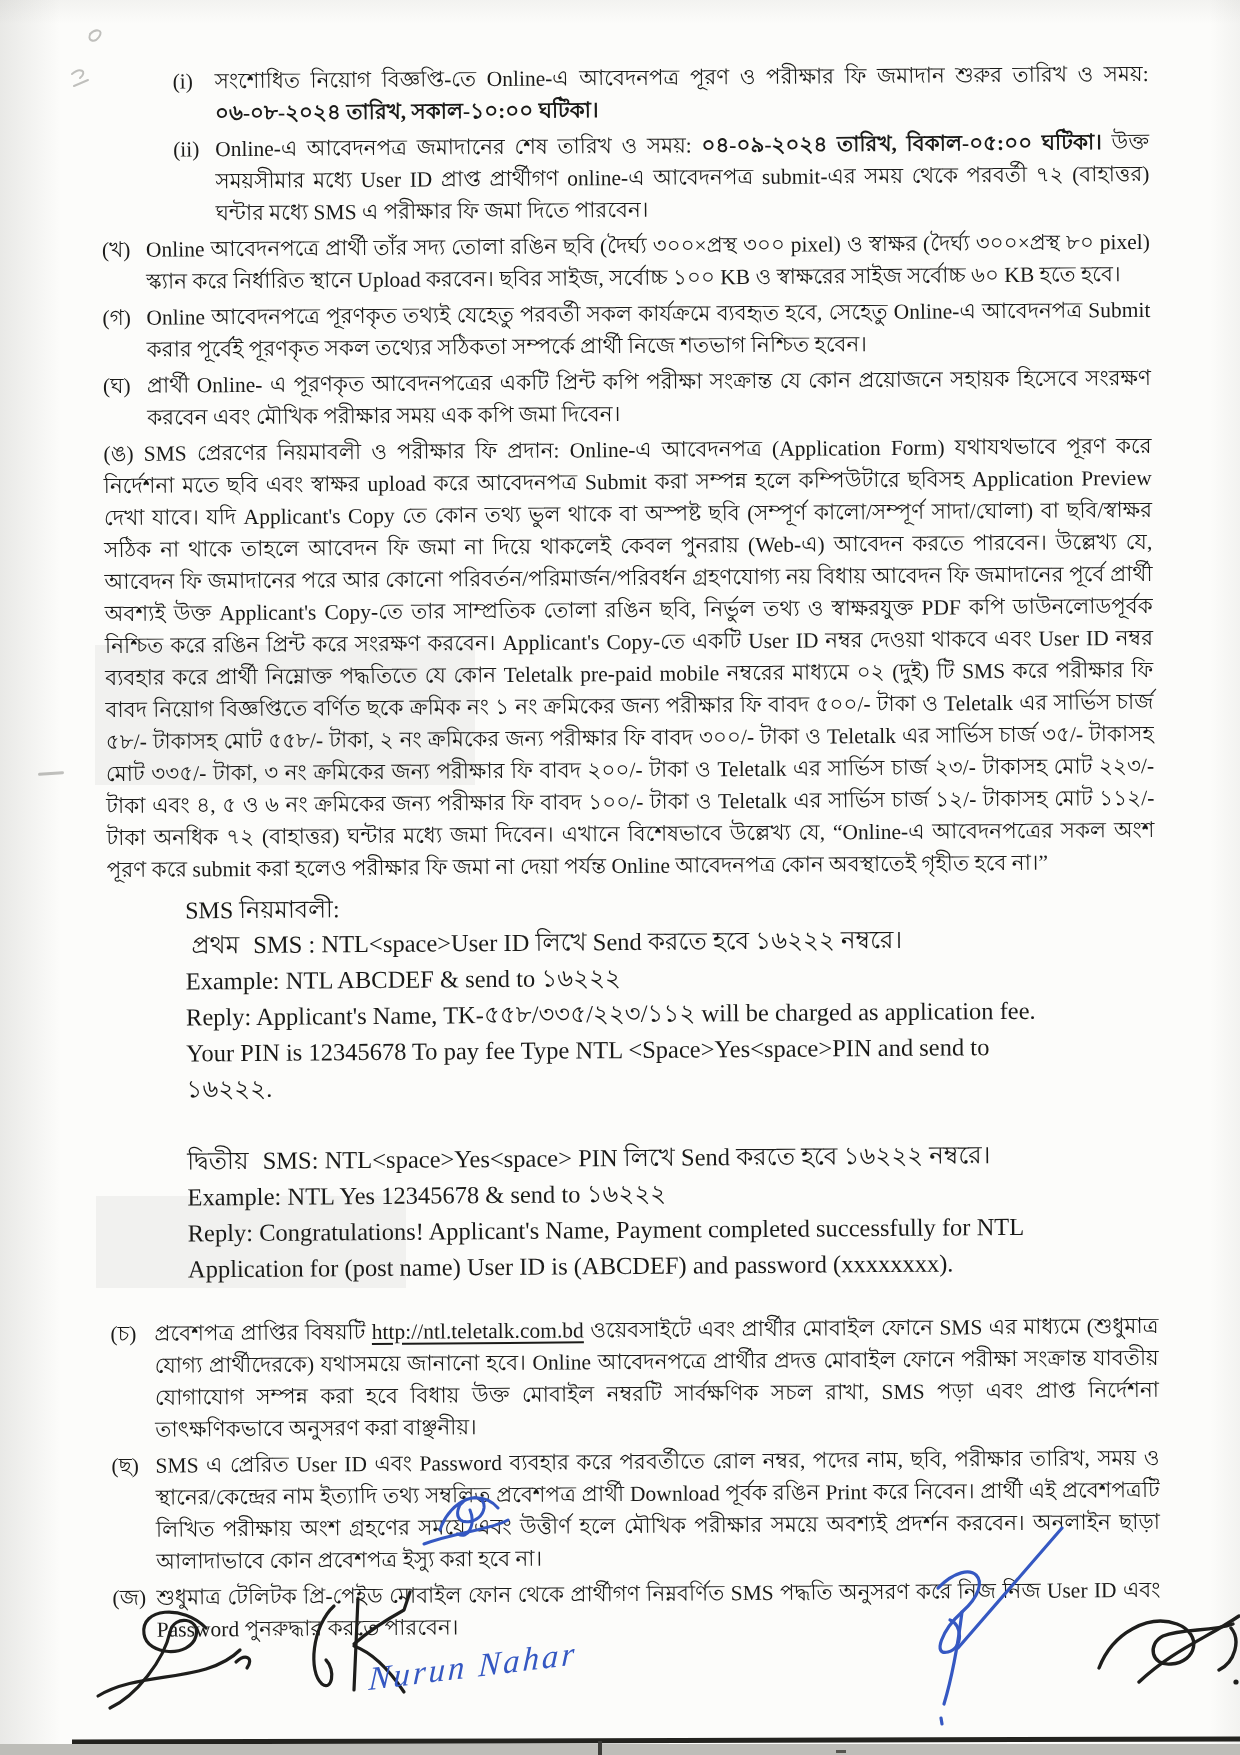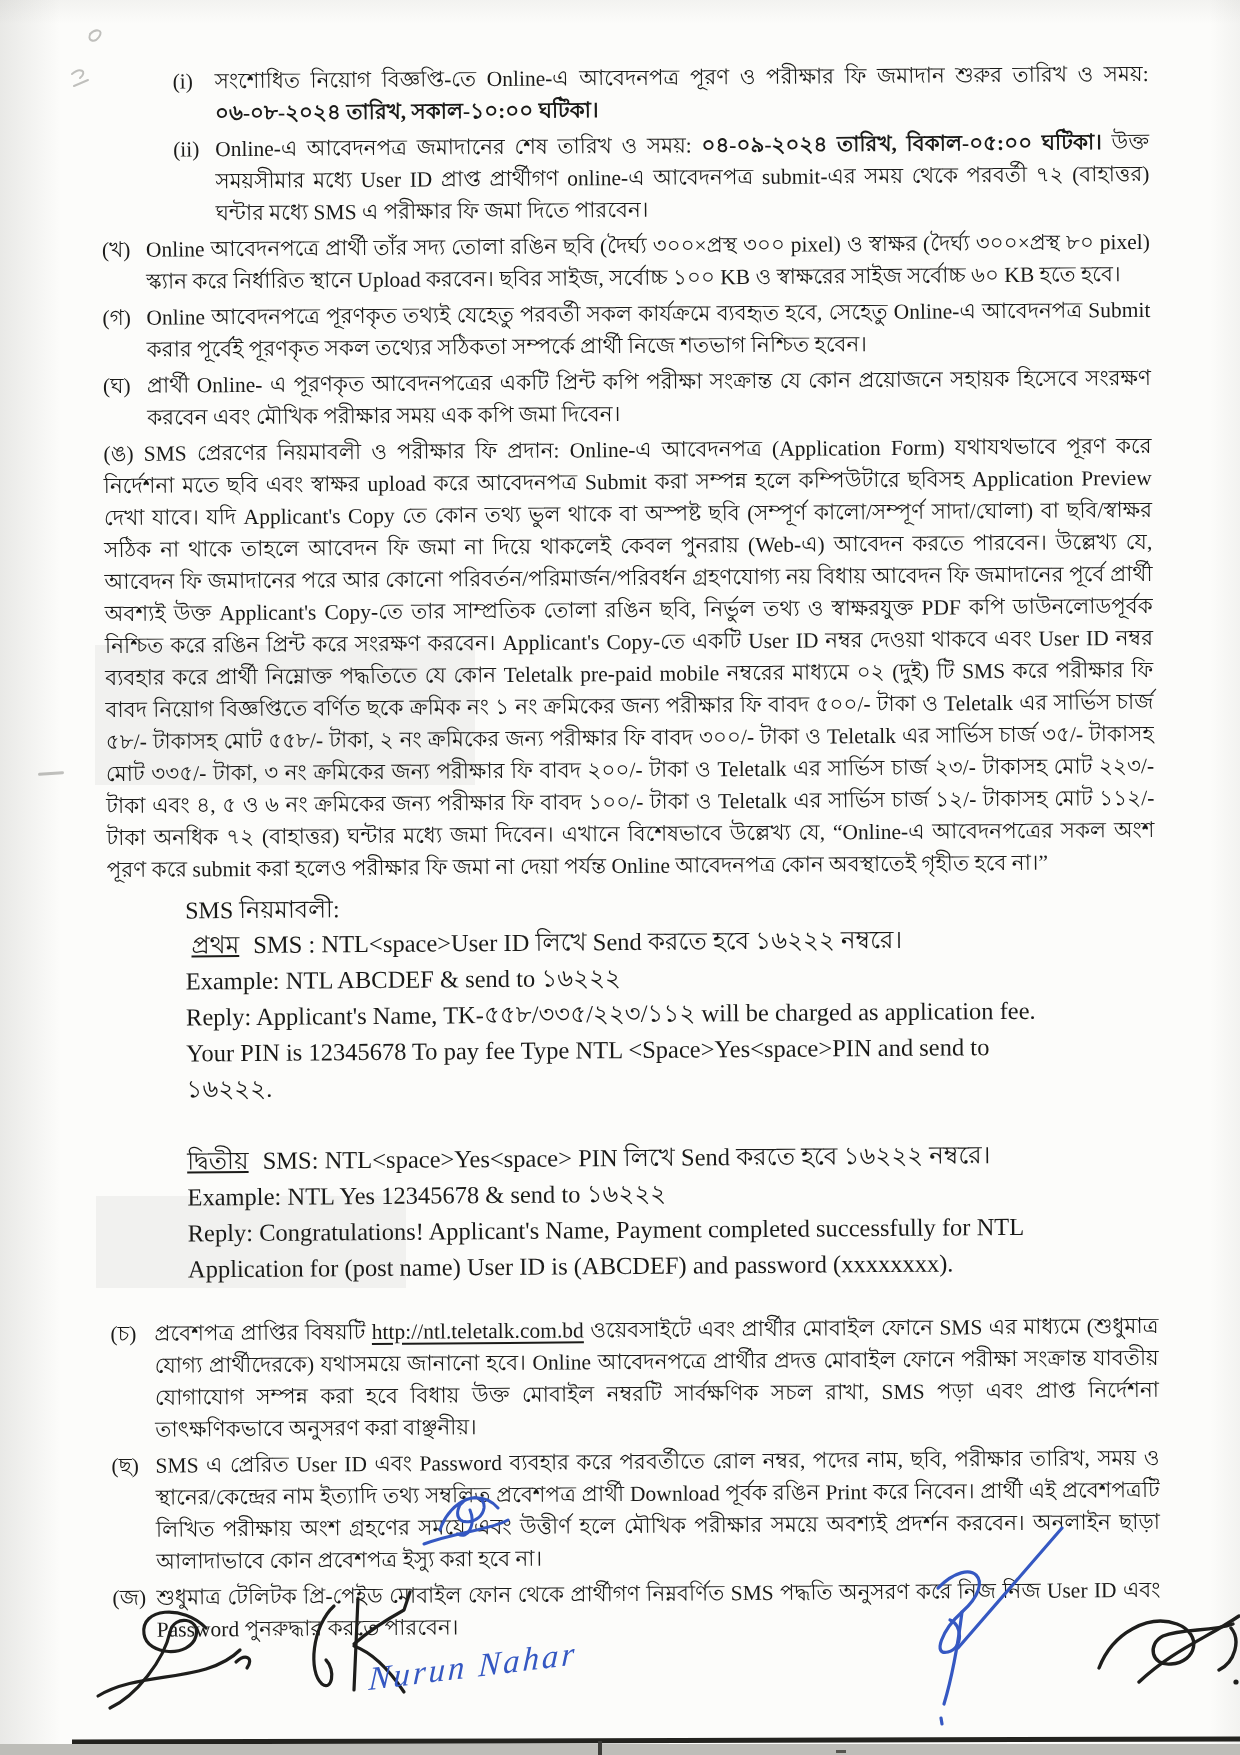--- a/index.html
+++ b/index.html
@@ -32,21 +32,21 @@
   .lettered .marker { width:44px; }
   .b { font-weight:bold; }
   .para-uno { margin-top:4px; }
   .para-uno .marker-inline { font-weight:normal; }
 
   .sms-block { margin-left:78px; margin-top:8px; text-align:left; }
   .sms-heading { font-size:24px; line-height:34px; }
   .sms-line { font-size:24.5px; line-height:36px; max-width:880px; }
   .sms-reply { font-size:24.5px; line-height:36px; max-width:850px; }
   .sms-gap { height:36px; }
-  .sms-label { margin-right:8px;text-decoration:underline; }
+  .sms-label { margin-right:8px; }
 
   .url { text-decoration:underline; text-underline-offset:4px; }
 
   .bottom-items { margin-top:30px; }
 
   .signatures { position:absolute; left:0; top:1560px; width:1240px; height:200px; pointer-events:none; }
   .sig { position:absolute; }
   .sig svg { overflow:visible; }
   .sig-name {
     position:absolute; left:368px; top:88px;

